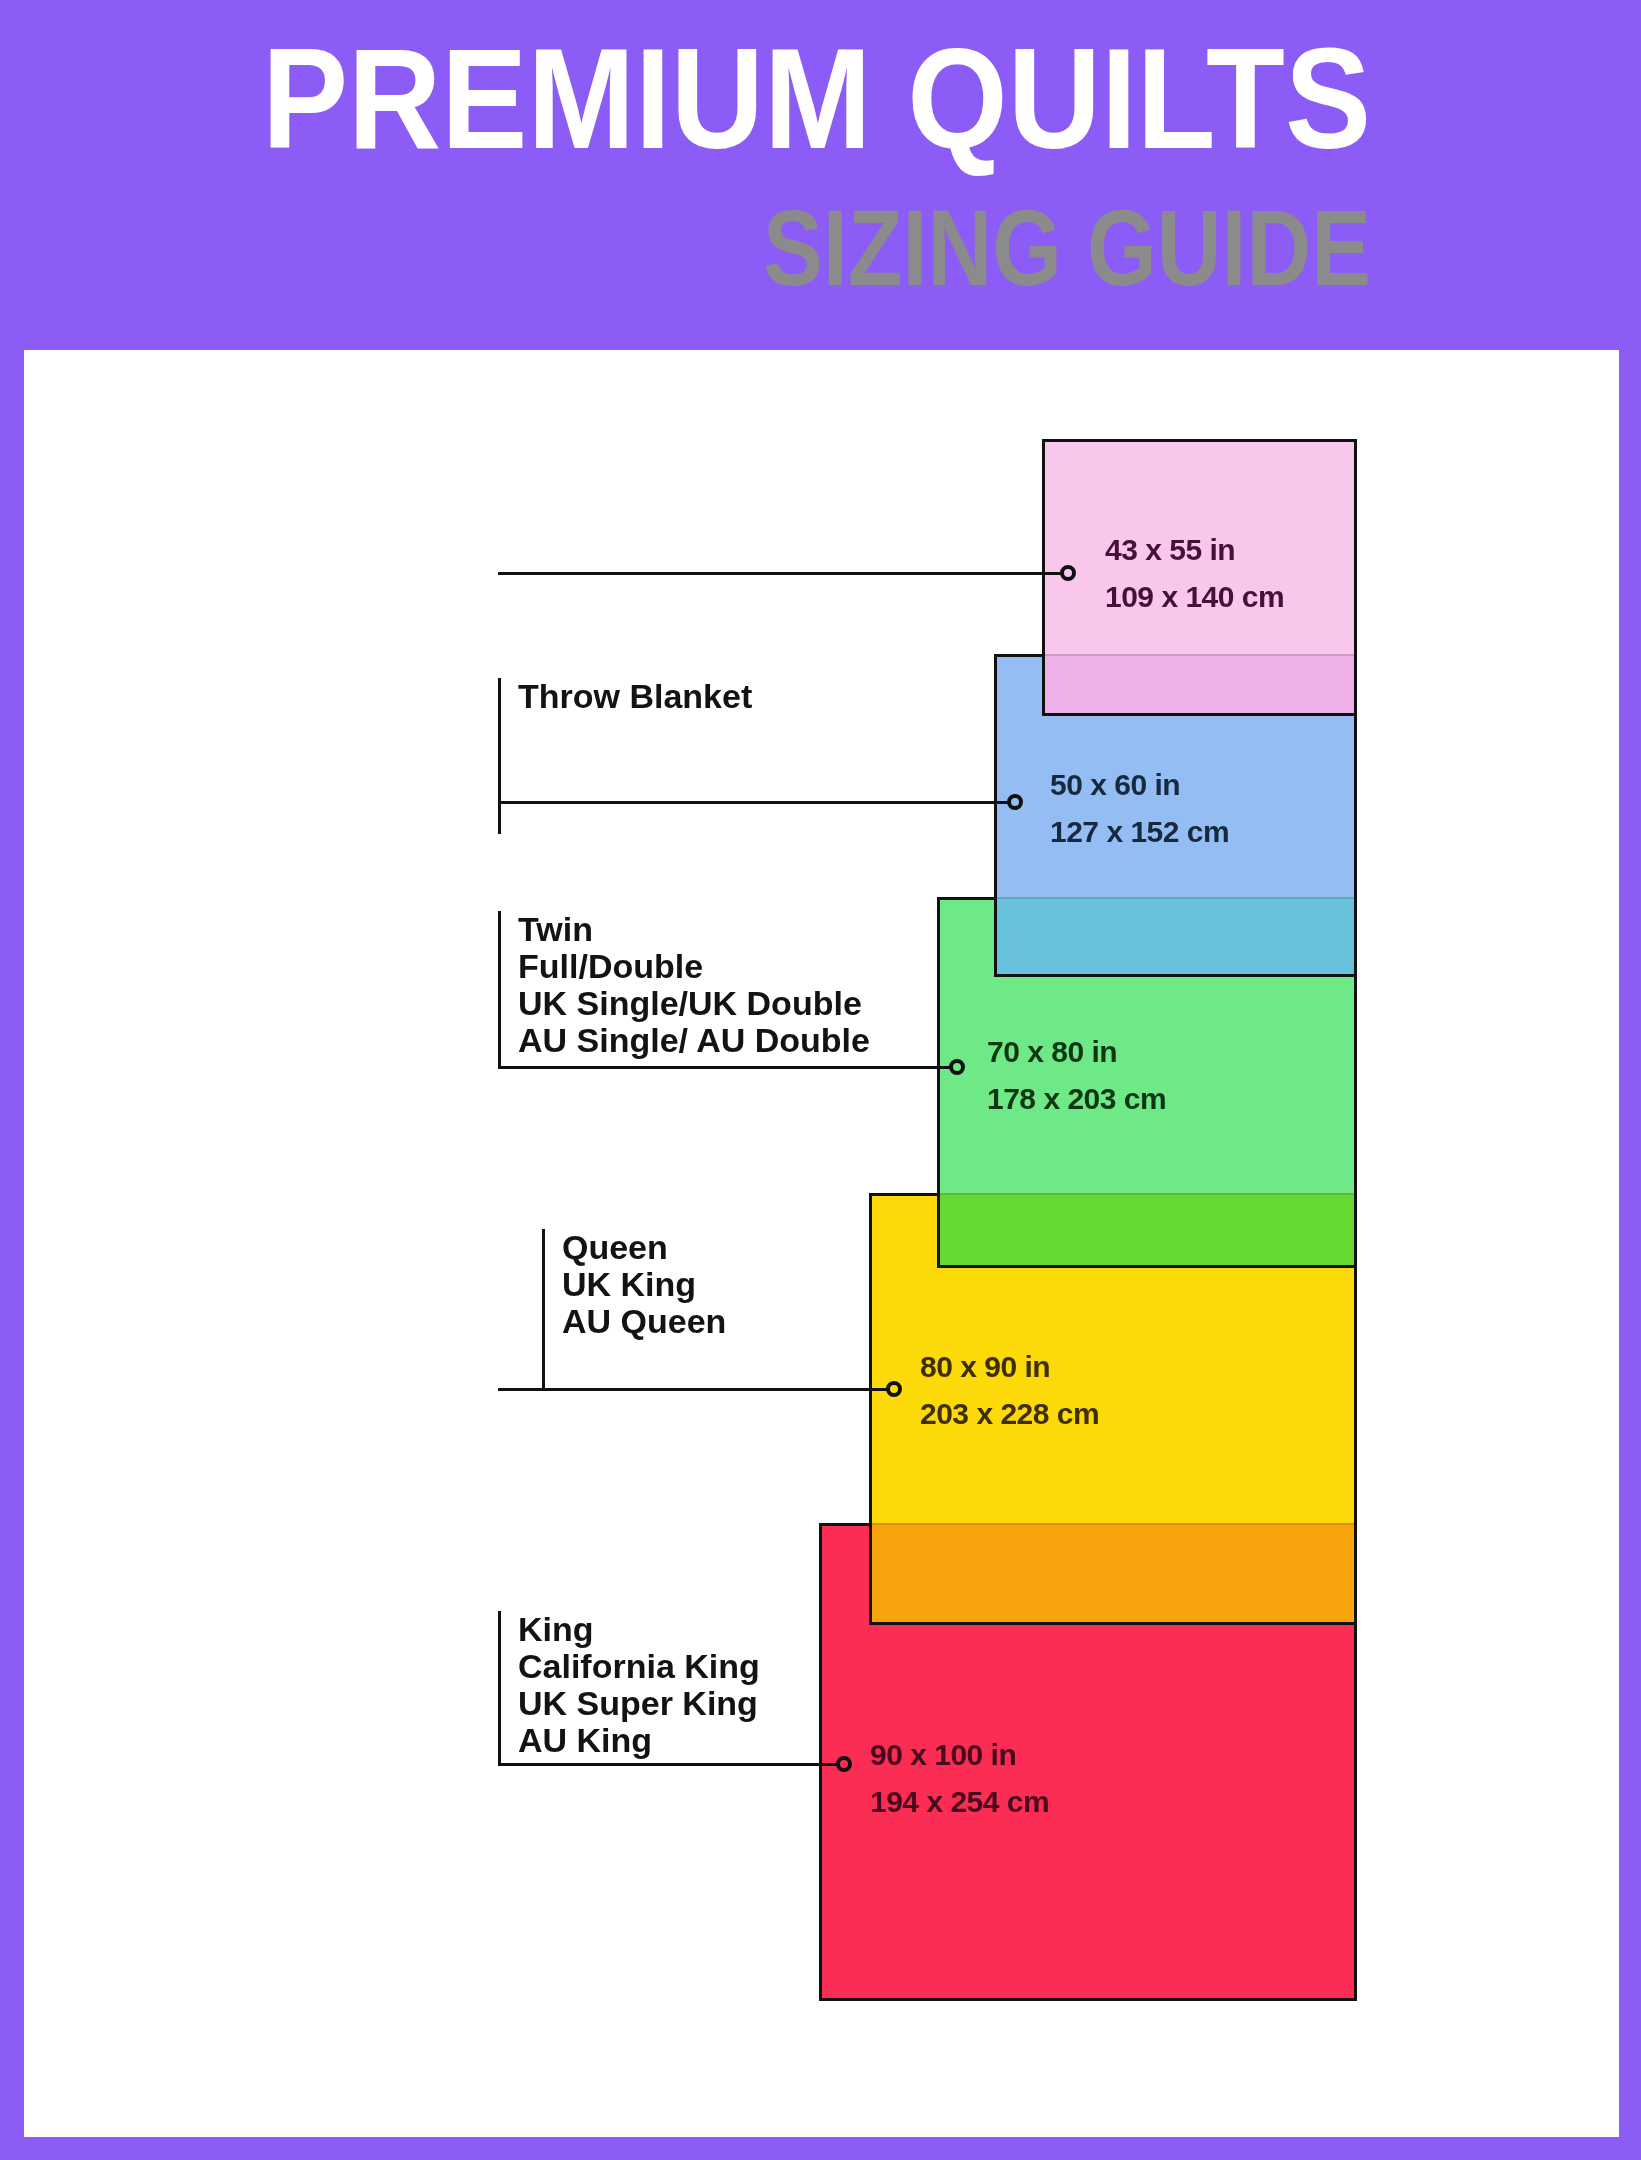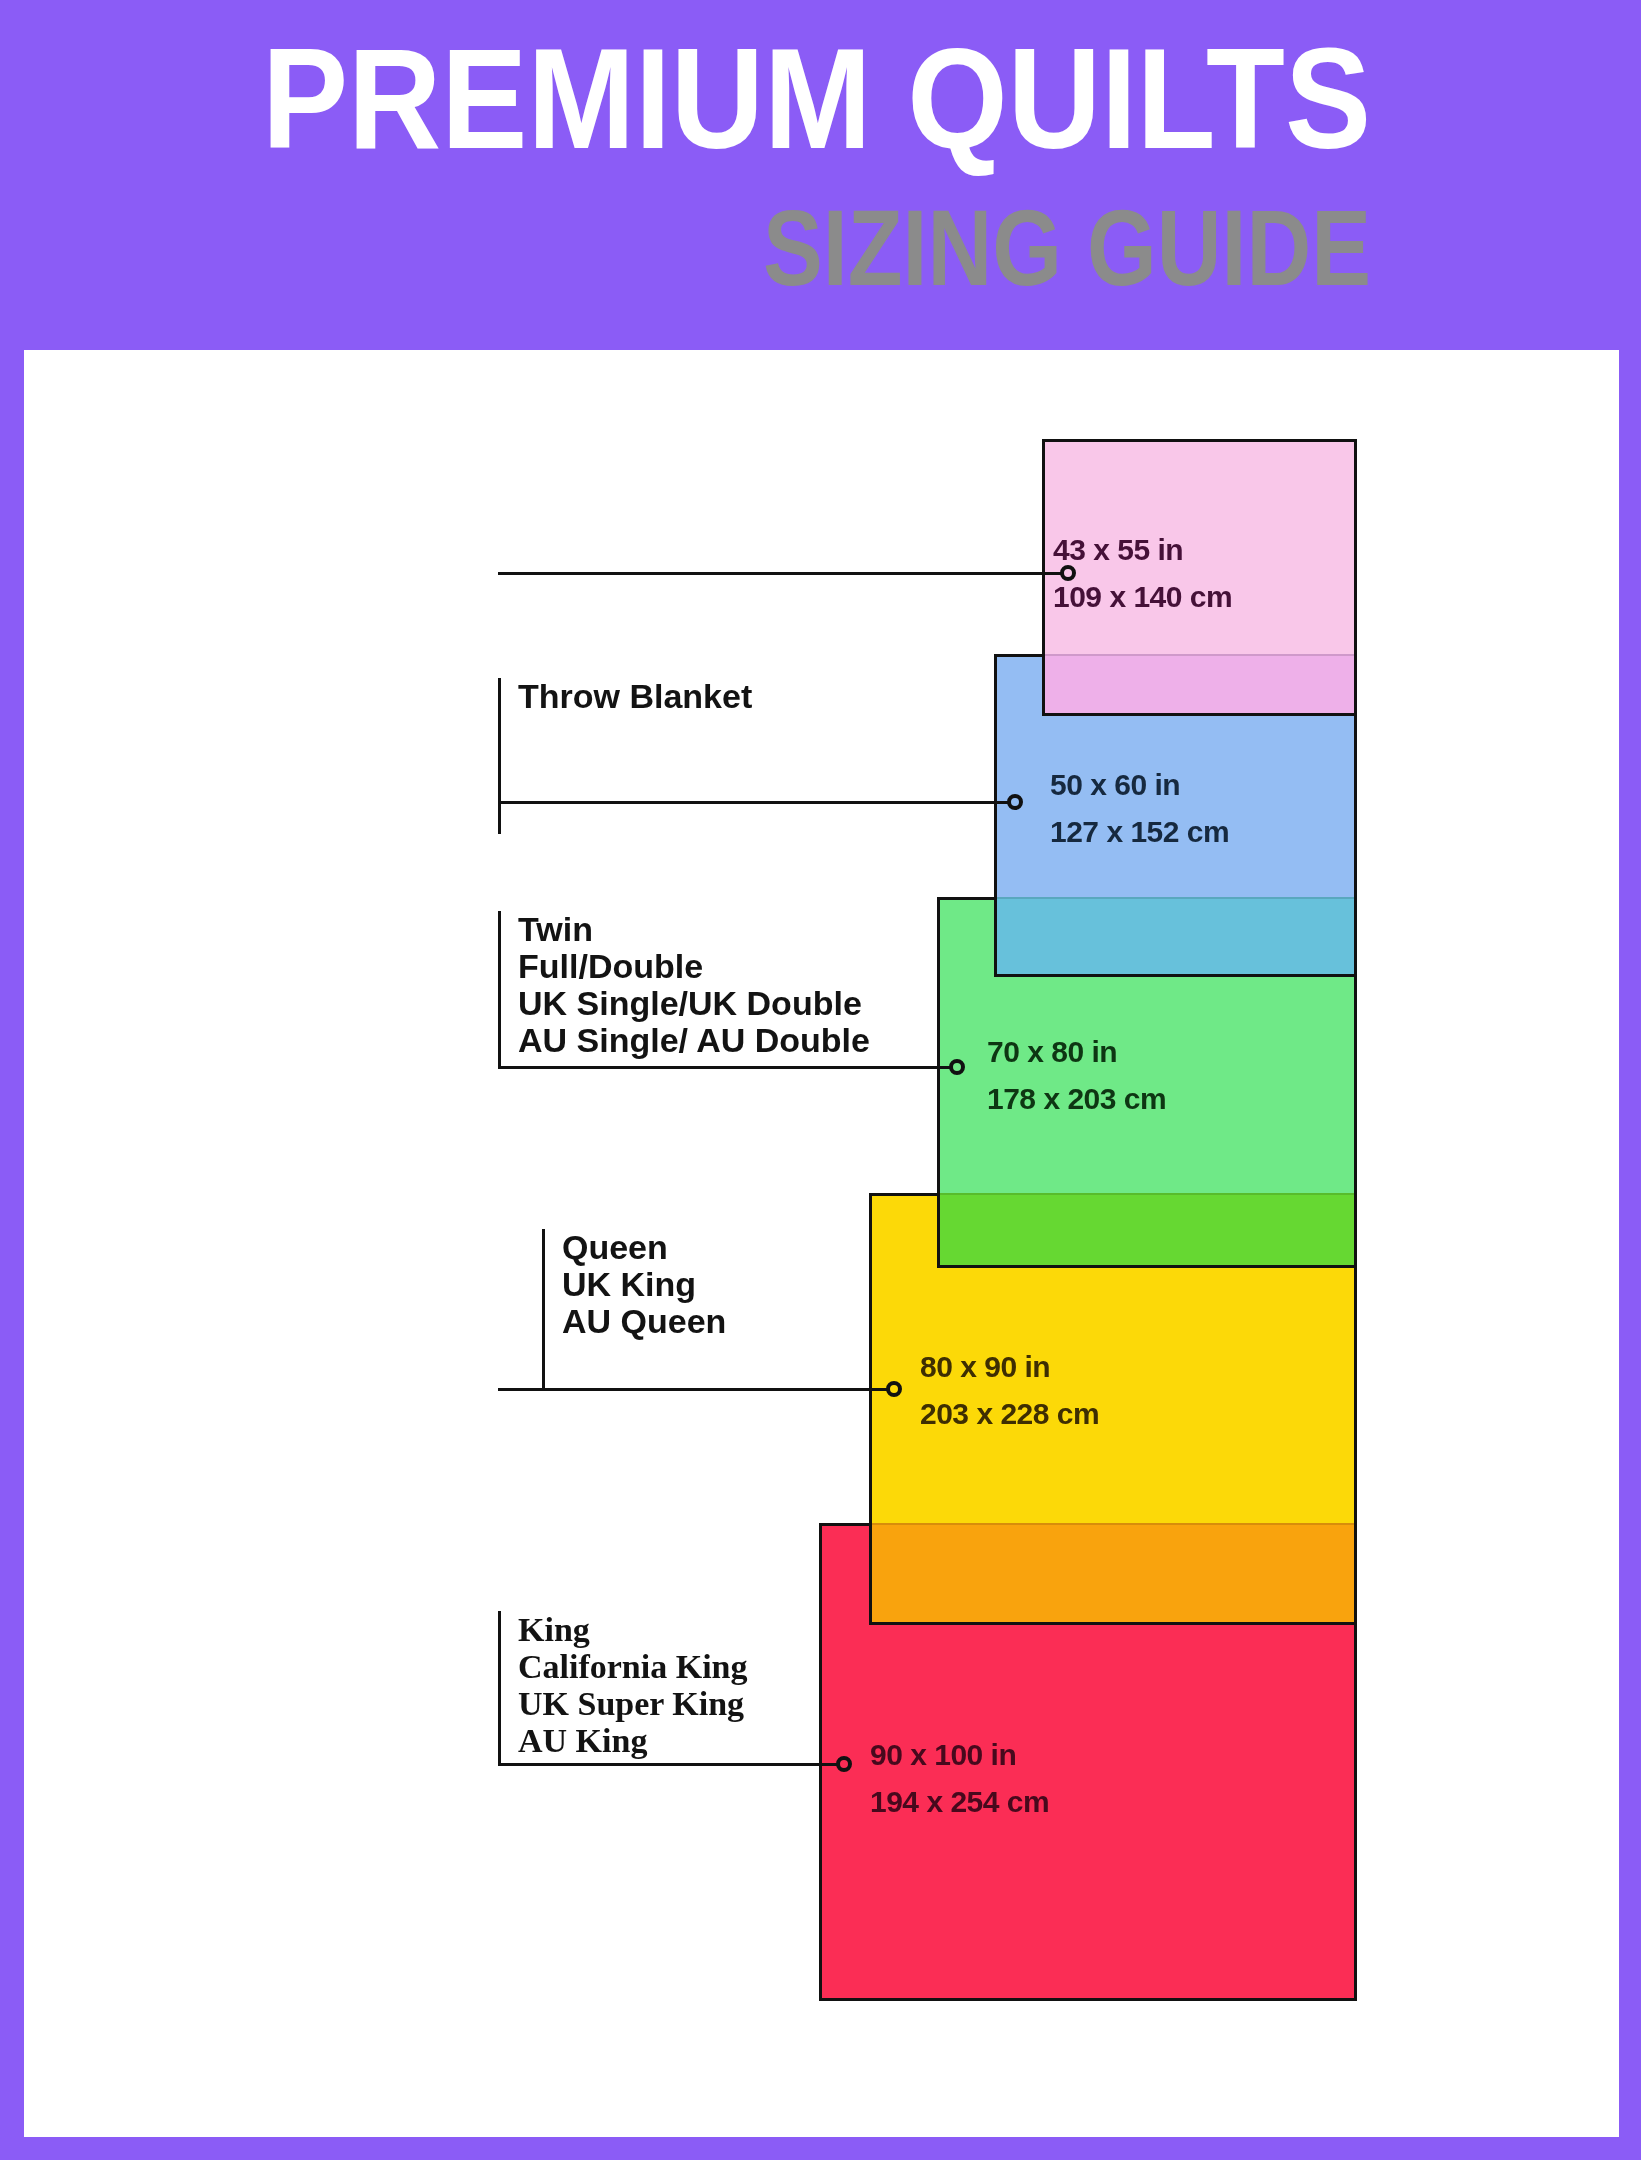--- a/index.html
+++ b/index.html
@@ -92,21 +92,21 @@
   </div>
 
   <div class="quilt" style="left: 994px; top: 654px; width: 363px; height: 323px; background-color: rgb(148, 189, 243);">
     <div class="band" style="height: 77px; background-color: rgb(103, 193, 219);"></div>
   </div>
 
   <div class="quilt" style="left: 1042px; top: 439px; width: 315px; height: 277px; background-color: rgb(249, 199, 233);">
     <div class="band" style="height: 59px; background-color: rgb(238, 176, 233);"></div>
   </div>
 
-  <div class="dims" style="left: 1053px; top: 526px; color: rgb(69, 17, 56);">
+  <div class="dims" style="left: 1105px; top: 526px; color: rgb(69, 17, 56);">
     <span>43 x 55 in</span>
     <span>109 x 140 cm</span>
   </div>
   <div class="dims" style="left: 1050px; top: 761px; color: rgb(22, 41, 63);">
     <span>50 x 60 in</span>
     <span>127 x 152 cm</span>
   </div>
   <div class="dims" style="left: 987px; top: 1028px; color: rgb(14, 54, 19);">
     <span>70 x 80 in</span>
     <span>178 x 203 cm</span>
@@ -127,21 +127,21 @@
     <span>Twin</span>
     <span>Full/Double</span>
     <span>UK Single/UK Double</span>
     <span>AU Single/ AU Double</span>
   </div>
   <div class="callout" style="left:498px; top:1229px; height:161px;margin-left:44px;">
     <span>Queen</span>
     <span>UK King</span>
     <span>AU Queen</span>
   </div>
-  <div class="callout" style="left:498px; top:1611px; height:154px;font-family:Liberation Serif, serif;">
+  <div class="callout" style="left:498px; top:1611px; height:154px;">
     <span>King</span>
     <span>California King</span>
     <span>UK Super King</span>
     <span>AU King</span>
   </div>
 
   <div class="hline" style="left:498px; top:572px; width:563px;"></div>
   <div class="hline" style="left:498px; top:801px; width:510px;"></div>
   <div class="hline" style="left:498px; top:1066px; width:452px;"></div>
   <div class="hline" style="left:498px; top:1388px; width:389px;"></div>

